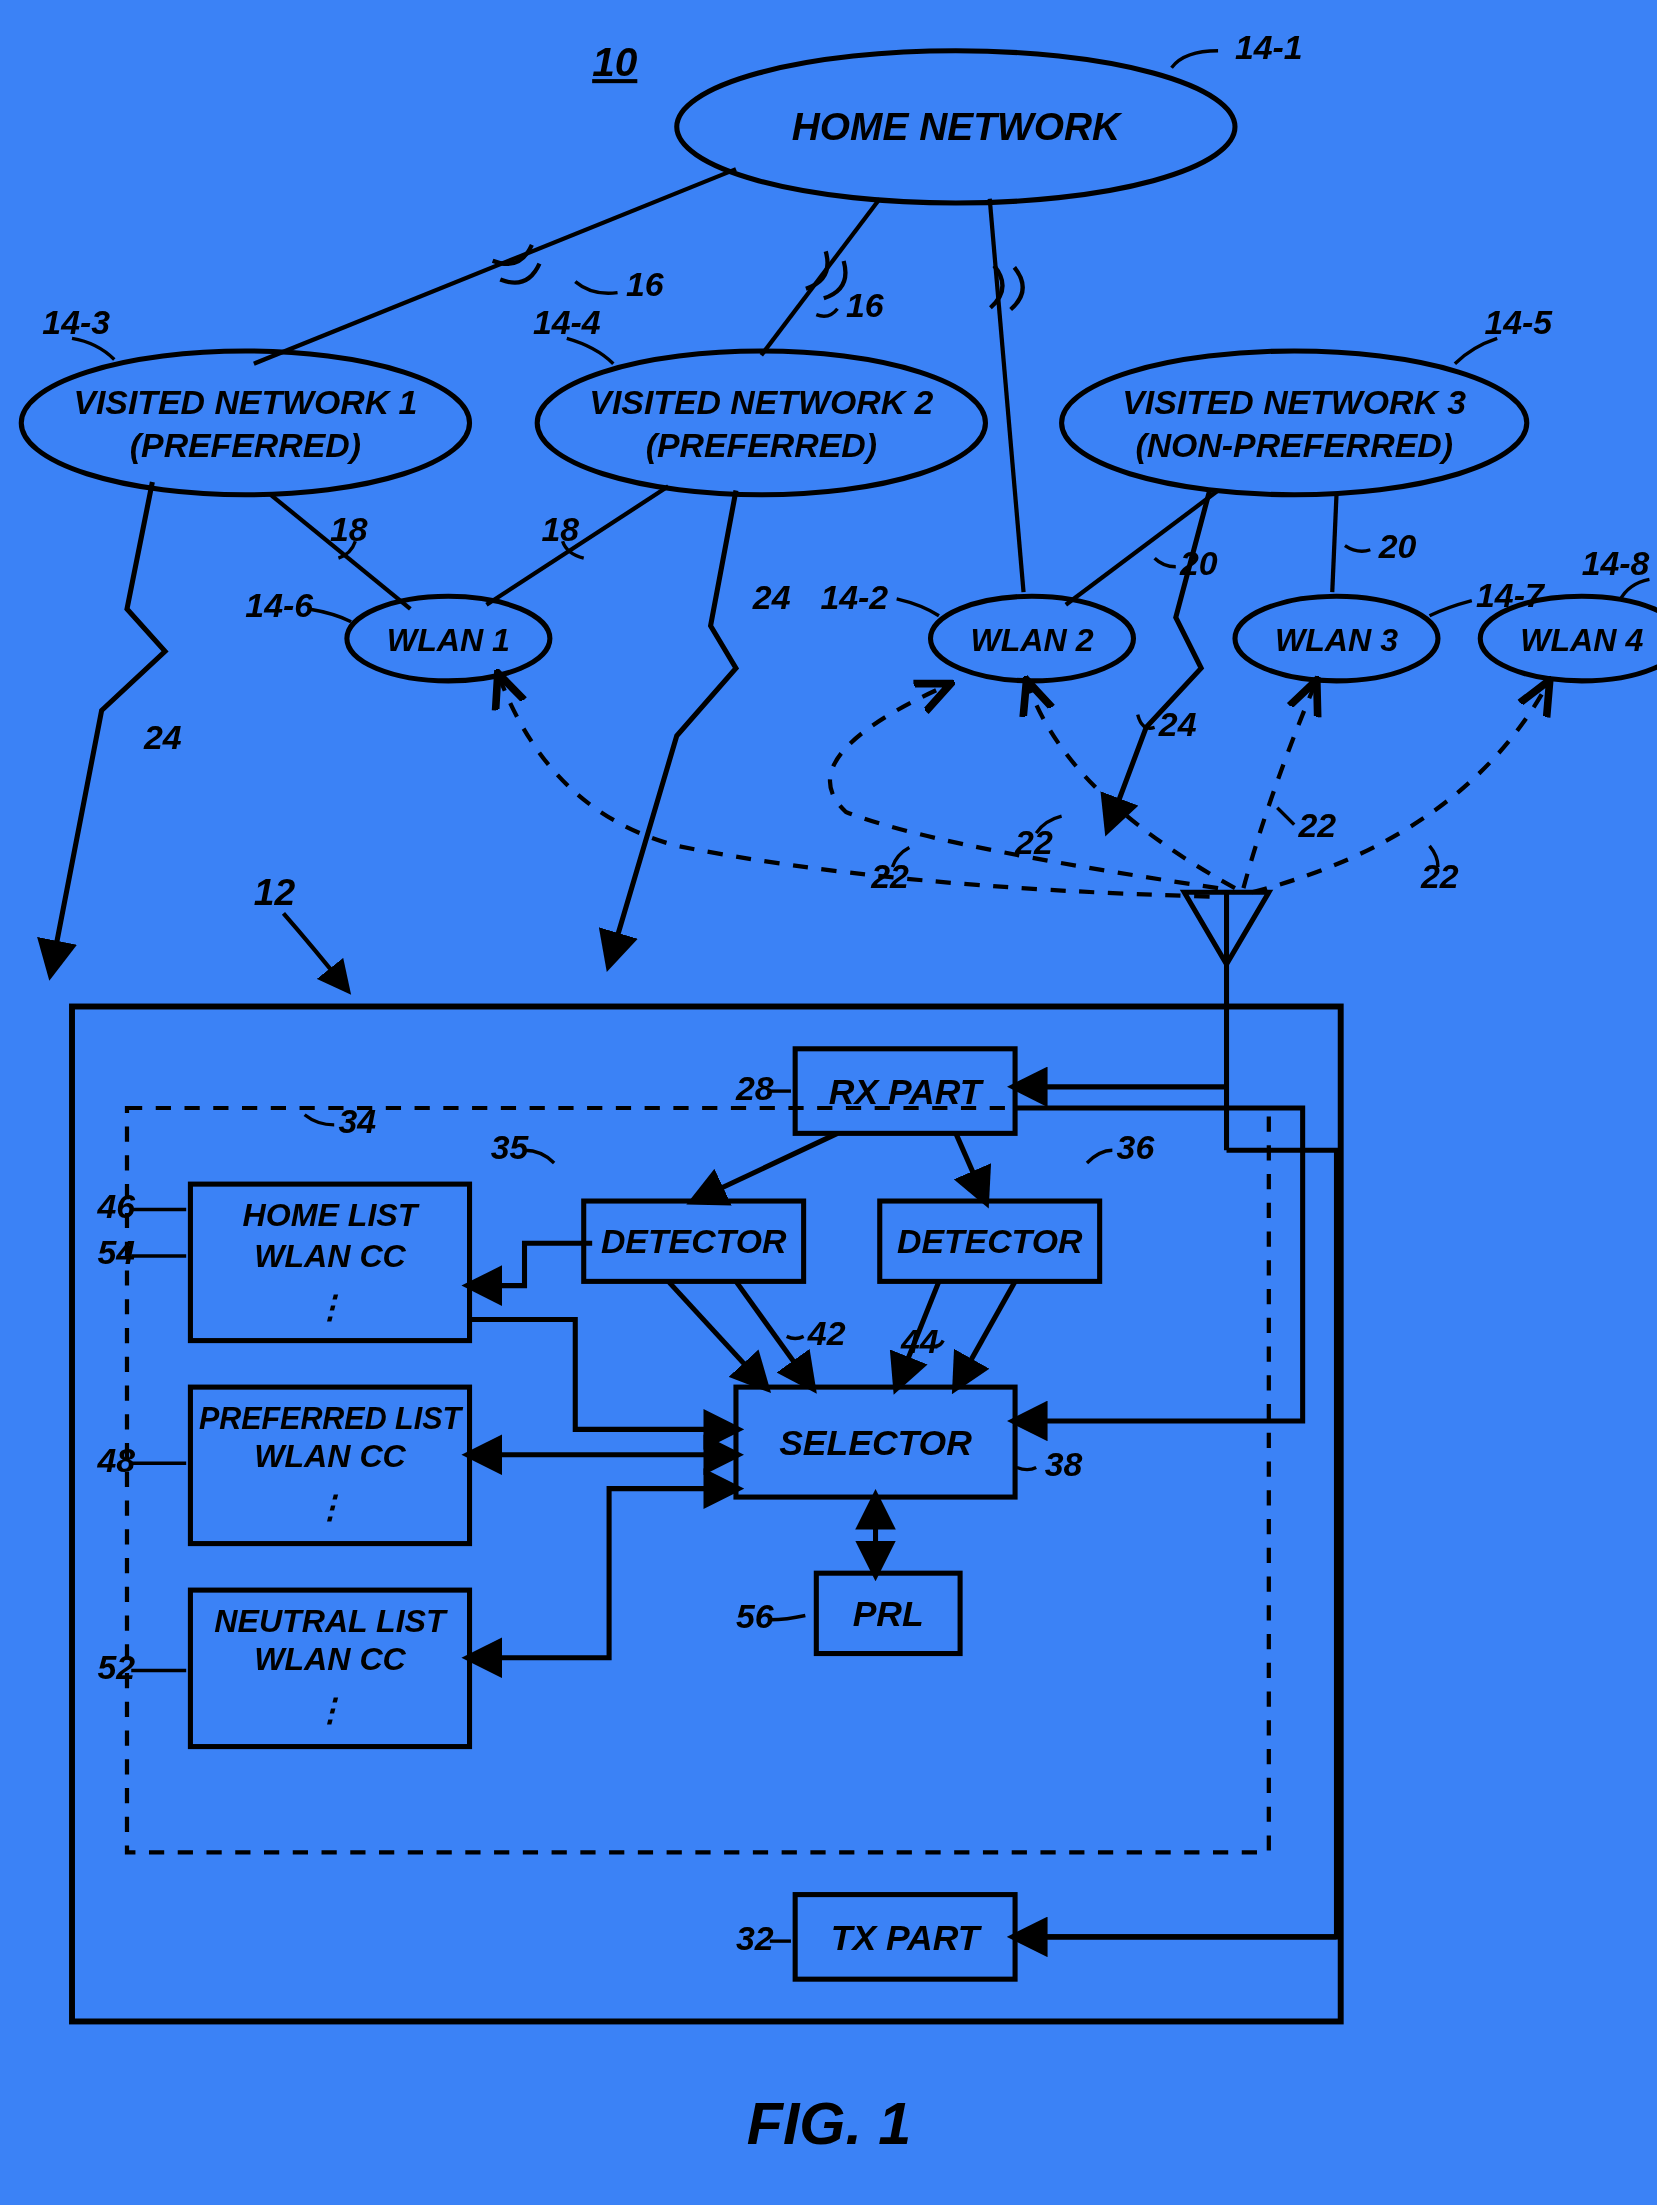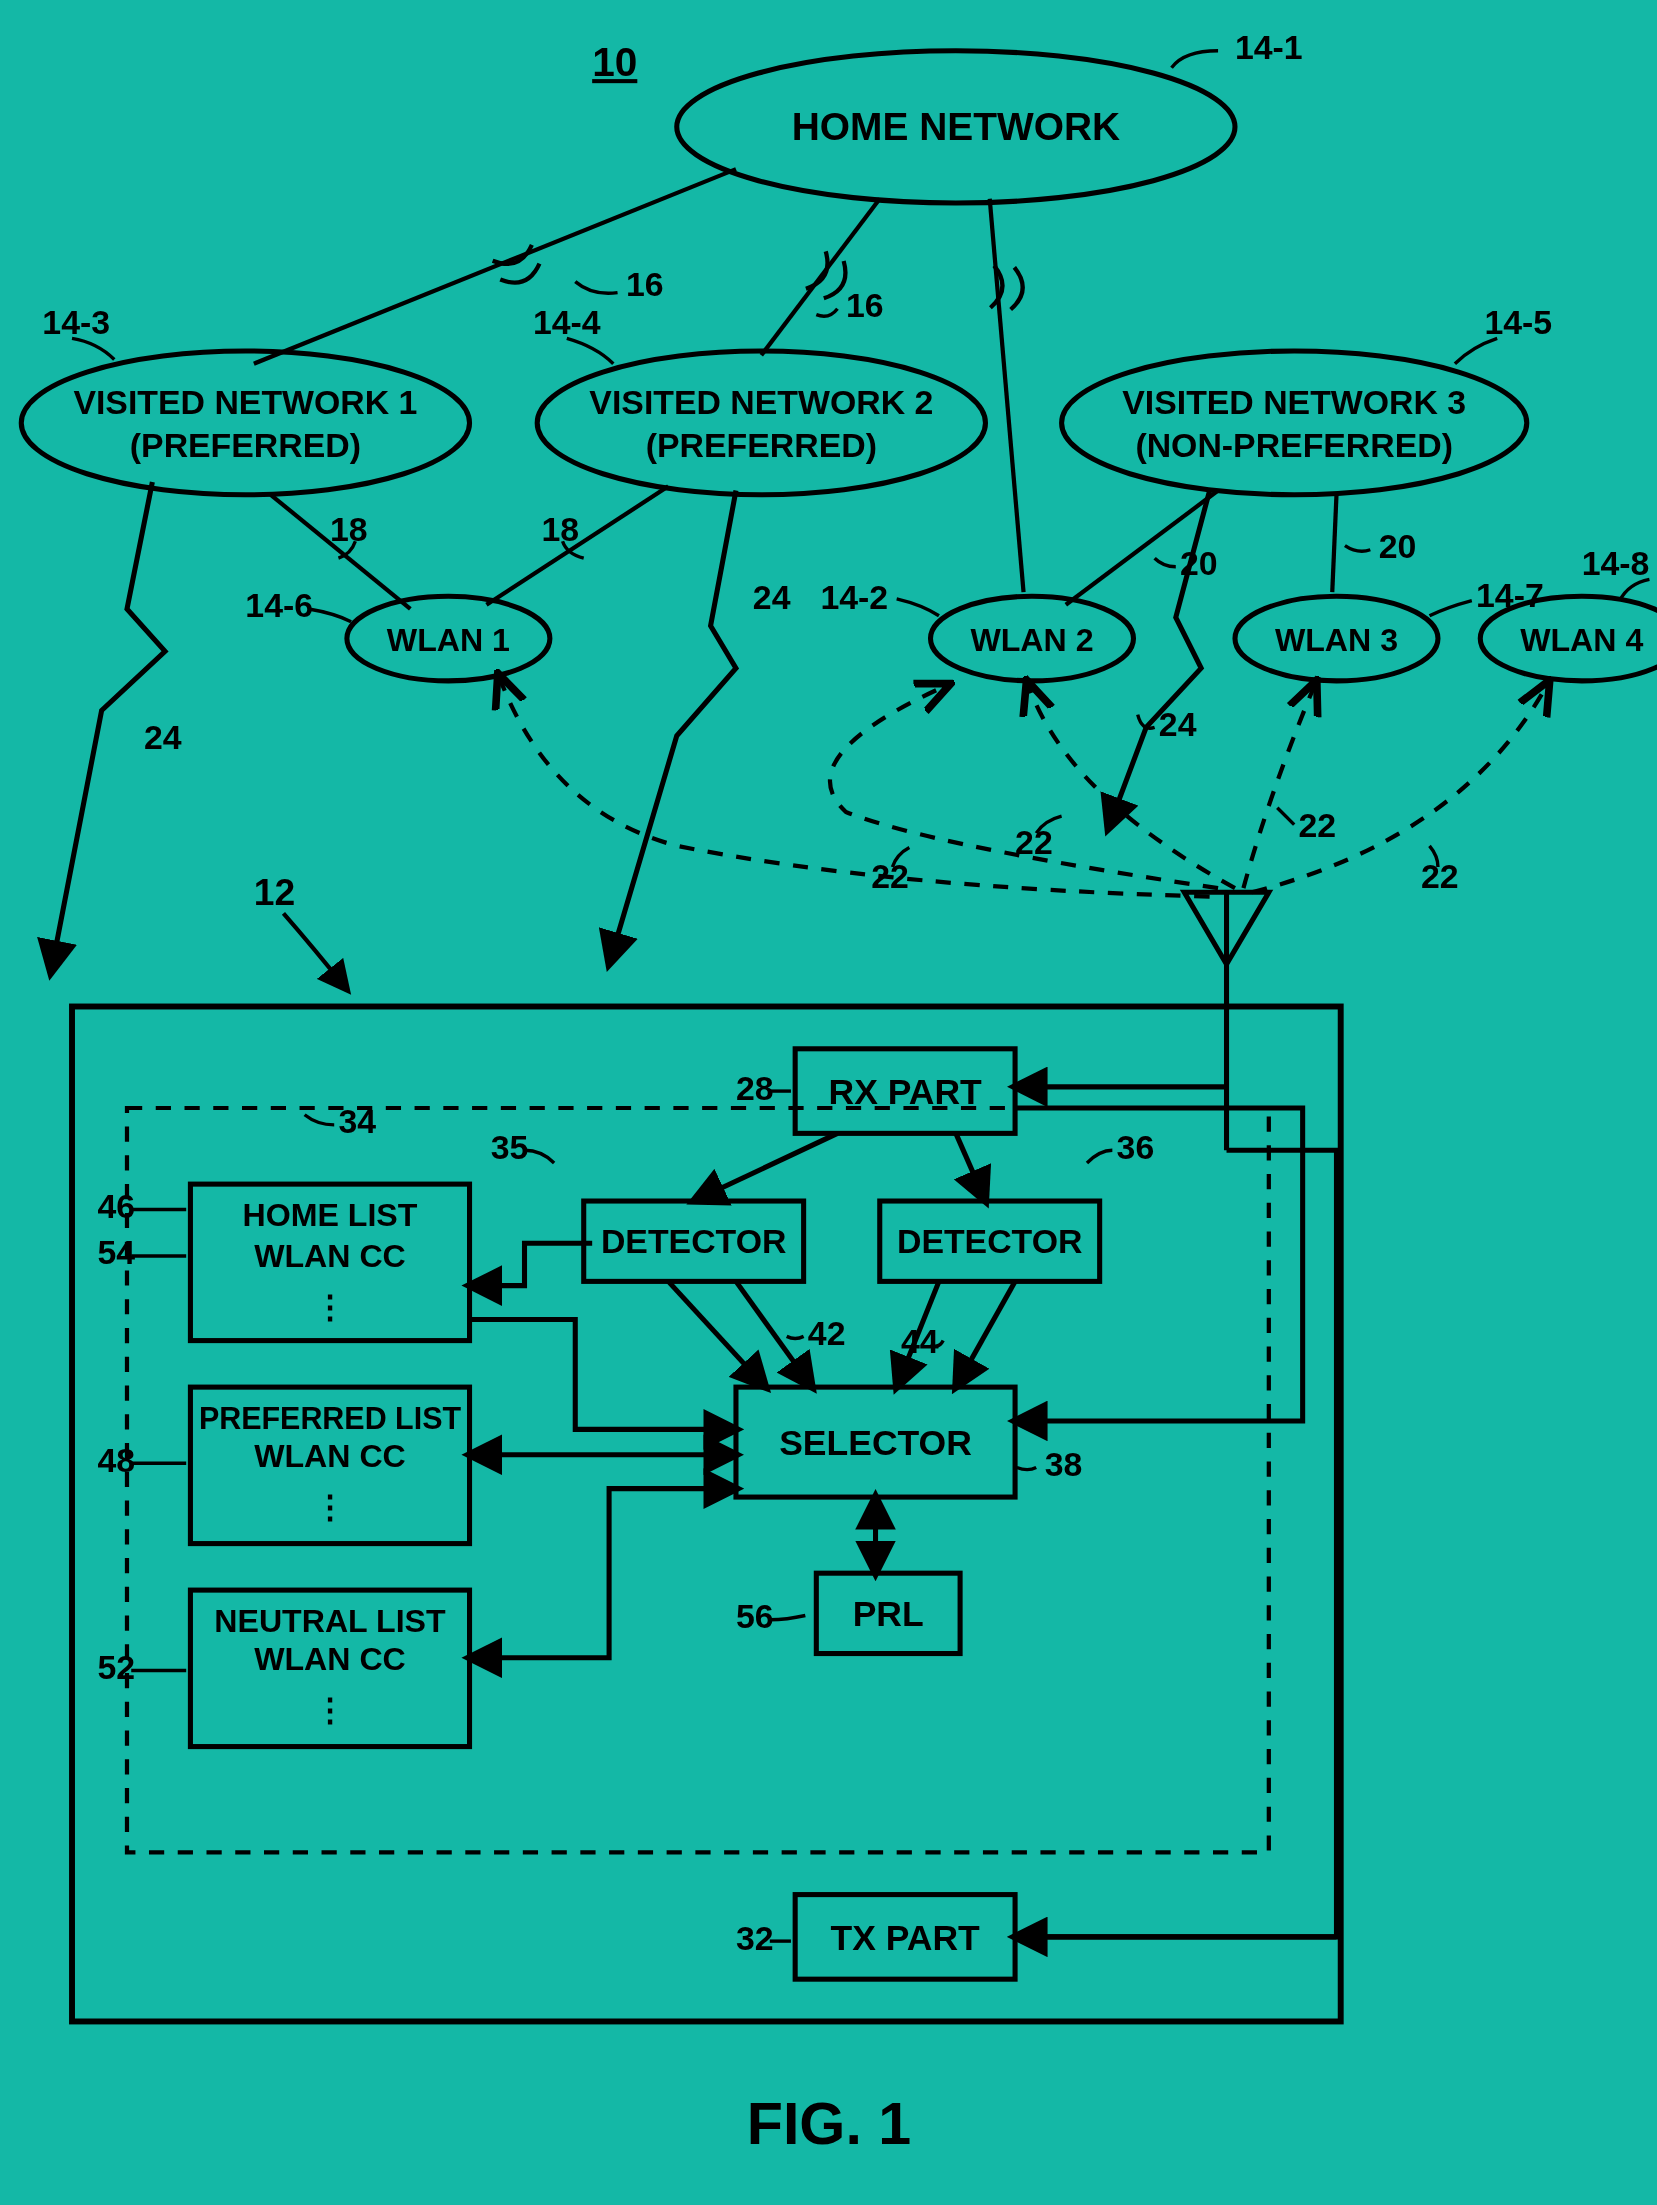--- a/index.html
+++ b/index.html
@@ -5,21 +5,22 @@
   html, body {
     margin: 0;
     padding: 0;
     background: #fff;
     font-family: Arial, Helvetica, sans-serif;
   }
   #stage {
     position: relative;
     width: 1658px;
     height: 2205px;
-    background: #14b8a6;
+    background: #3b82f6;
+    font-style: italic;
   }
   text {
     font-family: Arial, Helvetica, sans-serif;
     font-weight: 700;
   }
 </style>
 </head>
 <body>
 
 <div id="stage">

